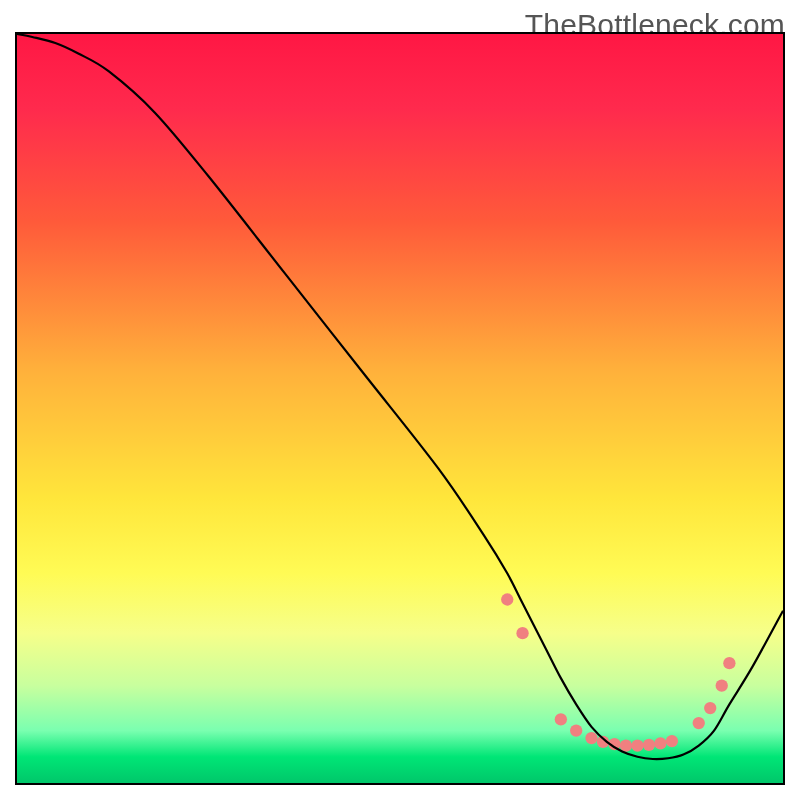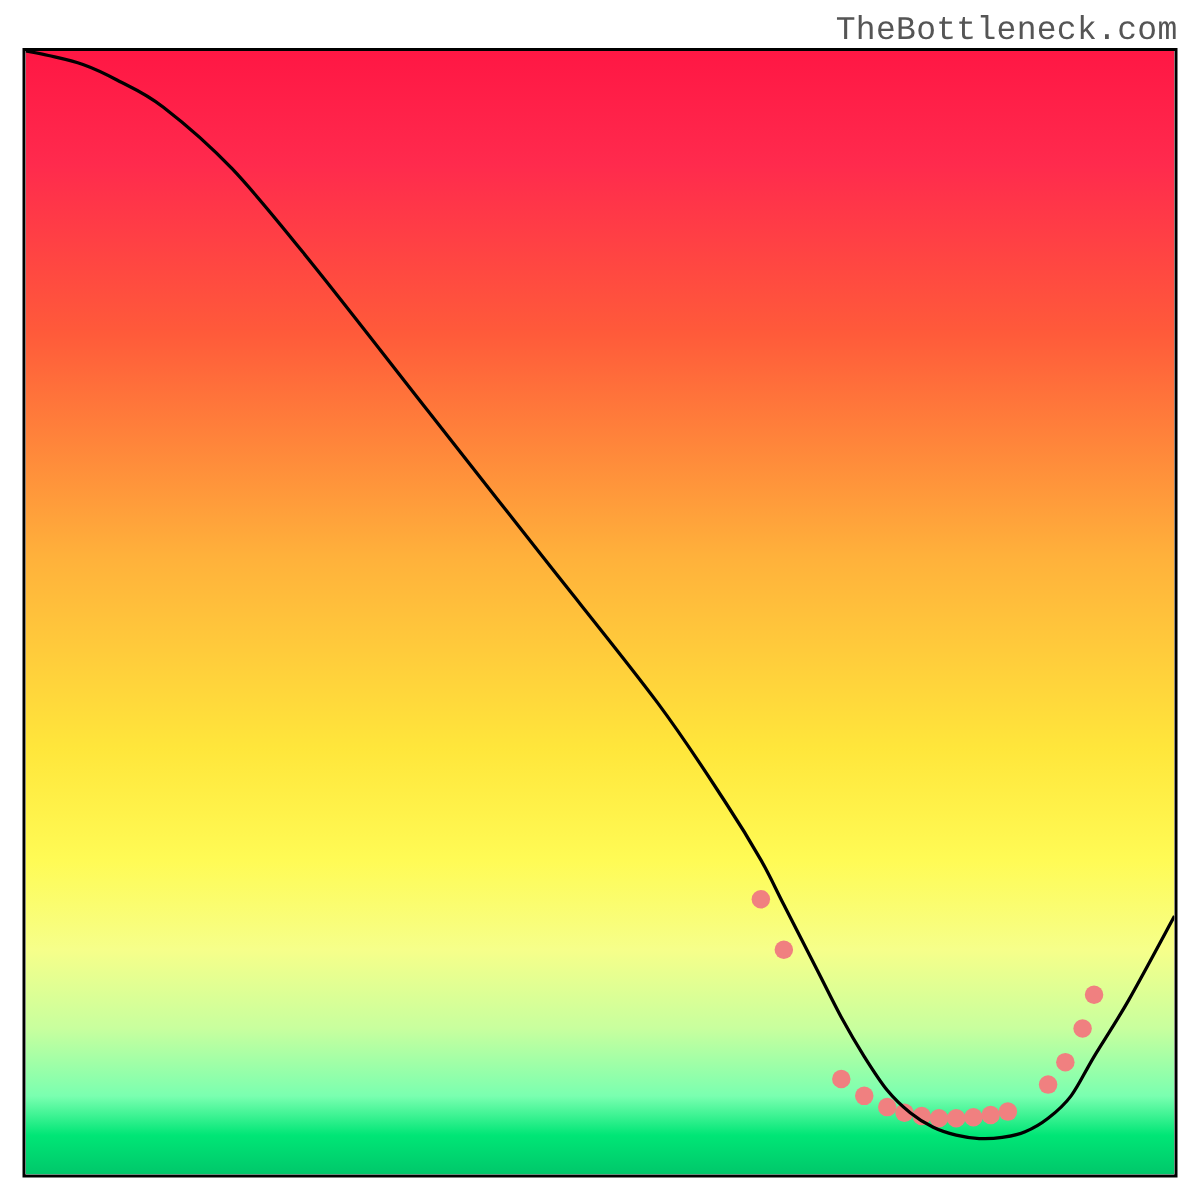--- a/index.html
+++ b/index.html
@@ -25,22 +25,22 @@
   .curve-svg {
     position: absolute;
     inset: 0;
     width: 100%;
     height: 100%;
   }
   .watermark {
     position: absolute;
     top: 8px;
     right: 15px;
-    font-family: Liberation Mono, monospace;
-    font-size: 22px;
+    font-family: Liberation Sans, sans-serif;
+    font-size: 30px;
     color: #555;
     letter-spacing: 0.2px;
     text-align: center;
   }
 </style>
 </head>
 <body>
 
 <div class="chart-container">
   <div class="watermark">TheBottleneck.com</div>

